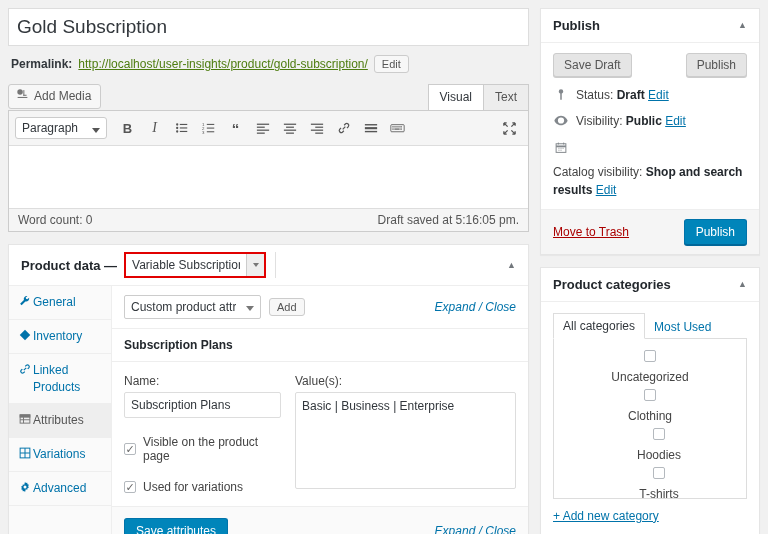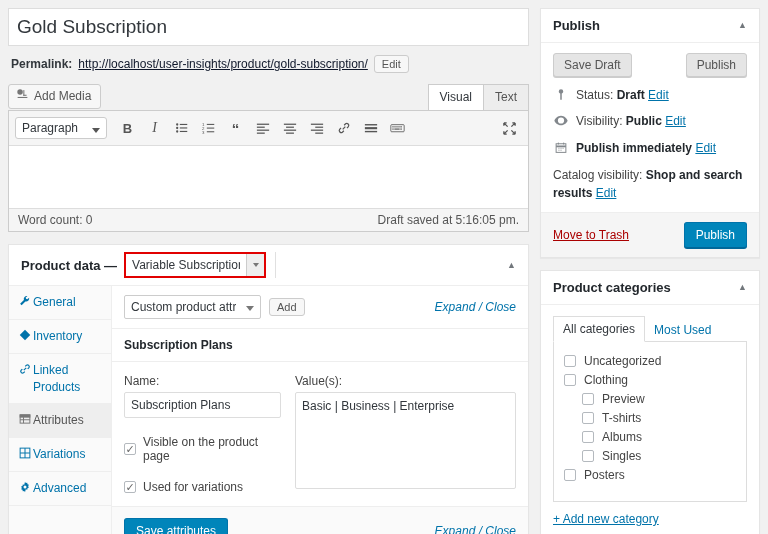--- a/index.html
+++ b/index.html
@@ -18,21 +18,21 @@
 
   
   .title-input {
     width:100%; height:38px;
     border:1px solid #ddd; background:#fff;
     font-size:19px; font-family:"Liberation Sans", sans-serif;
     color:#32373c; padding:3px 8px; outline:none;
   }
   .permalink-row { margin:9px 0 0 3px; display:flex; align-items:center; gap:6px; font-size:12px; }
   .permalink-label { font-weight:bold; color:#32373c; }
-  .permalink-url { color:#0f172a; text-decoration:underline; font-size:12px; }
+  .permalink-url { color:#4d7c0f; text-decoration:underline; font-size:12px; }
   .btn-sm {
     font-size:11px; background:#f7f7f7; border:1px solid #ccc;
     border-radius:3px; padding:2px 7px; color:#555; cursor:pointer;
     font-family:"Liberation Sans", sans-serif;
   }
 
   
   .editor-top { margin-top:10px; display:flex; align-items:flex-end; justify-content:space-between; }
   .add-media {
     background:#f7f7f7; border:1px solid #ccc; border-radius:3px;
@@ -204,21 +204,21 @@
     font-size:12px; padding:5px 9px 5px; cursor:pointer;
     color:#0073aa; position:relative; top:1px;
   }
   .cat-tab.active {
     background:#fff; border:1px solid #ddd; border-bottom:1px solid #fff; color:#32373c;
   }
   .cat-list {
     border:1px solid #ddd; border-top:none; background:#fff;
     padding:9px 10px; height:160px; overflow:hidden;
   }
-  .cat-item { display:flex; align-items:center; gap:8px; font-size:12px; color:#444; padding:2.5px 0; }
+  .cat-item { display:flex; align-items:center; gap:8px; font-size:12px; color:#444; padding:2.5px 0;flex-direction:column; }
   .cat-item.child { padding-left:18px; }
   .add-cat { display:block; margin-top:10px; font-size:12px; color:#0073aa; text-decoration:underline; cursor:pointer; }
 </style>
 </head>
 <body>
 
 <div class="wrap">
 
   <div class="col-main">
 
@@ -516,24 +516,20 @@
 
         <div class="pub-line">
           <span class="pub-ico">
             <svg width="12" height="13" viewBox="0 0 16 16" fill="none" stroke="currentColor" stroke-width="1.3">
               <rect x="1.5" y="3" width="13" height="11.5"></rect>
               <path d="M1.5 6.5 H14.5" stroke-width="2.4"></path>
               <path d="M4.5 1.5 V4 M11.5 1.5 V4"></path>
               <path d="M4.5 9 H6 M7.3 9 H8.8 M10 9 H11.5 M4.5 11.6 H6 M7.3 11.6 H8.8" stroke-width="1.1"></path>
             </svg>
           </span>
-          <span>
-            <span class="pub-strong">Publish immediately</span>
-            <span class="lnk">Edit</span>
-          </span>
         </div>
 
         <div class="pub-catalog">
           <span>Catalog visibility:</span>
           <span class="pub-strong">Shop and search results</span>
           <span class="lnk">Edit</span>
         </div>
       </div>
       <div class="pub-foot">
         <span class="trash">Move to Trash</span>
@@ -555,21 +551,21 @@
           <div class="cat-item">
             <span class="cb"></span>
             <span>Uncategorized</span>
           </div>
           <div class="cat-item">
             <span class="cb"></span>
             <span>Clothing</span>
           </div>
           <div class="cat-item child">
             <span class="cb"></span>
-            <span>Preview</span>
+            <span>Hoodies</span>
           </div>
           <div class="cat-item child">
             <span class="cb"></span>
             <span>T-shirts</span>
           </div>
           <div class="cat-item child">
             <span class="cb"></span>
             <span>Albums</span>
           </div>
           <div class="cat-item child">

